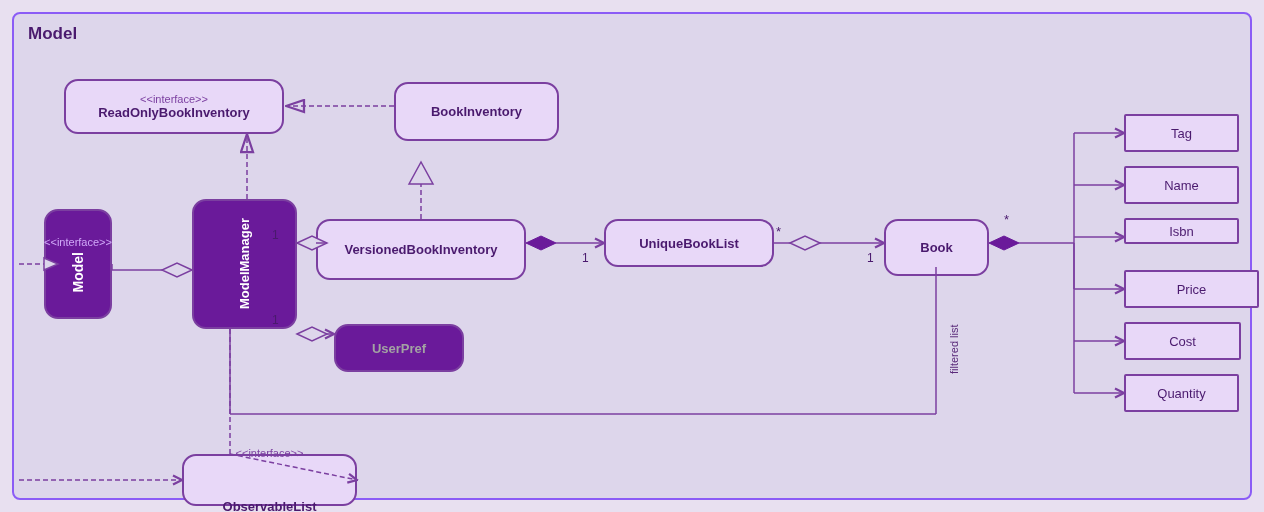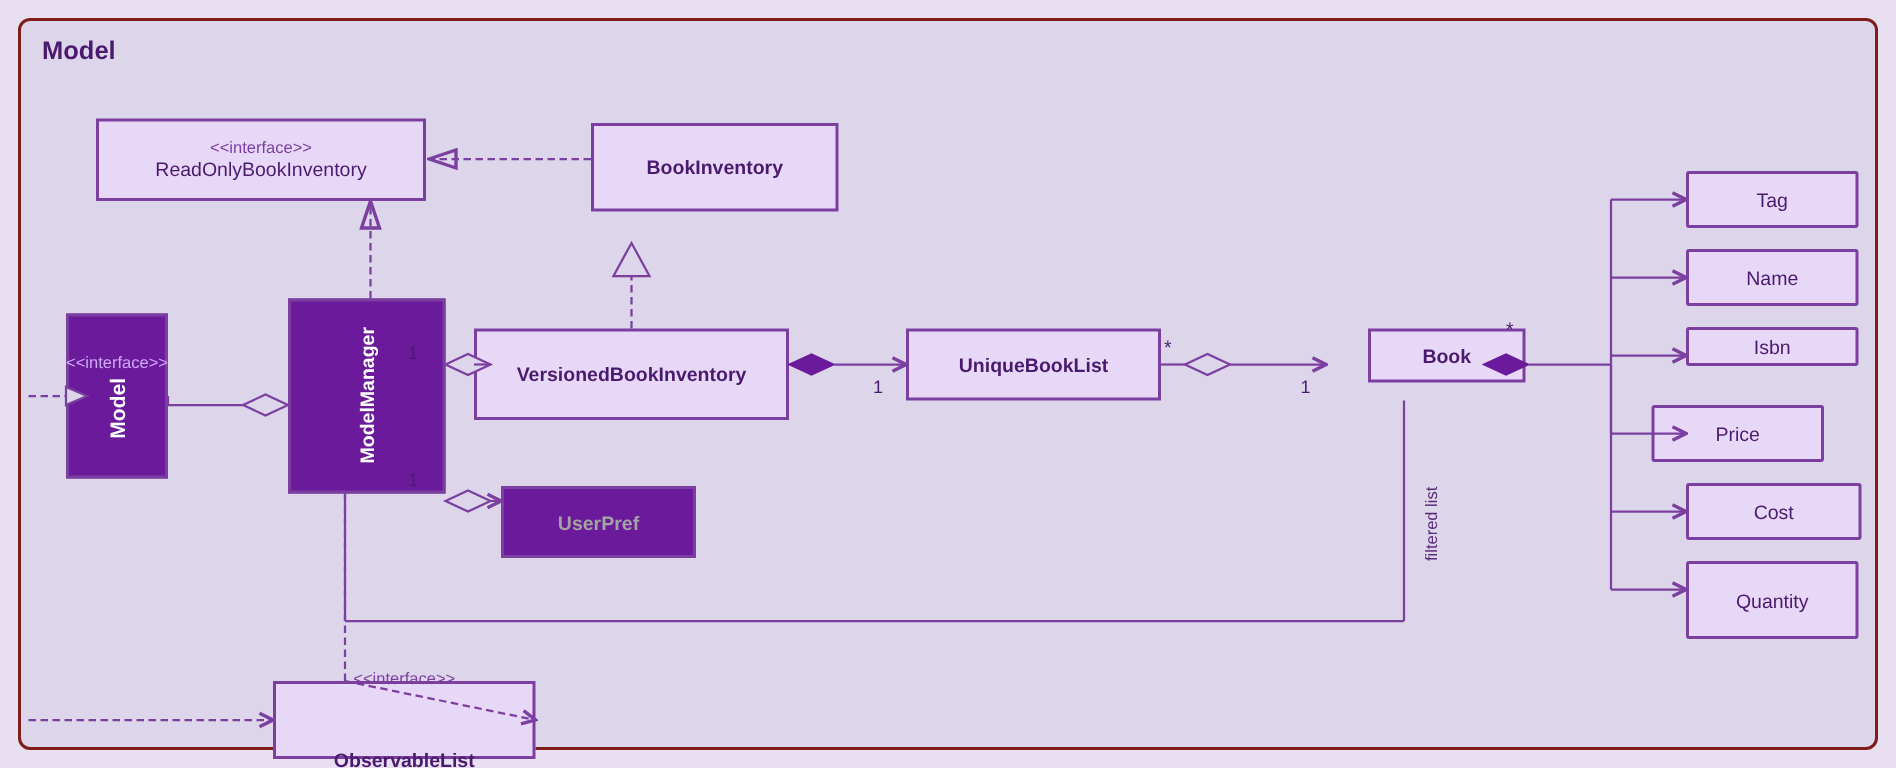--- a/index.html
+++ b/index.html
@@ -7,21 +7,21 @@
       background: #e8e0f0;
       display: flex;
       align-items: center;
       justify-content: center;
       width: 1264px;
       height: 512px;
       font-family: Arial, sans-serif;
     }
     .diagram-container {
       background: #ddd6eb;
-      border: 2px solid #7f1d1d;
+      border: 2px solid #8b5cf6;
       border-radius: 8px;
       width: 1240px;
       height: 488px;
       position: relative;
     }
     .diagram-title {
       position: absolute;
       top: 10px;
       left: 14px;
       font-size: 17px;
@@ -33,21 +33,21 @@
       position: absolute;
       border: 2px solid #7b3fa0;
       background: #e8d8f8;
       display: flex;
       flex-direction: column;
       align-items: center;
       justify-content: center;
       text-align: center;
       font-size: 13px;
       color: #4a1a6e;
-      border-radius: 0;
+      border-radius: 14px;
       padding: 4px 8px;
     }
     .uml-box.dark {
       background: #6a1a9a;
       color: #fff;
     }
     .uml-box .stereotype {
       font-size: 11px;
       color: #7b3fa0;
     }
@@ -86,36 +86,36 @@
     <span class="stereotype">&lt;&lt;interface&gt;&gt;</span>
     <span style="writing-mode:vertical-rl; transform:rotate(180deg); font-weight:bold; font-size:14px; color:#fff; margin-top:4px;">Model</span>
   </div>
 
   <div class="uml-box dark" style="left:178px; top:185px; width:105px; height:130px;">
     <span style="writing-mode:vertical-rl; transform:rotate(180deg); font-weight:bold; font-size:13px; color:#fff;">ModelManager</span>
   </div>
 
   <div class="uml-box" style="left:50px; top:65px; width:220px; height:55px;">
     <span class="stereotype">&lt;&lt;interface&gt;&gt;</span>
-    <span style="font-weight:normal;text-align:center;">ReadOnlyBookInventory</span>
+    <span style="font-weight:bold;text-align:center;">ReadOnlyBookInventory</span>
   </div>
 
   <div class="uml-box" style="left:380px; top:68px; width:165px; height:59px;">
     <span style="font-weight:bold;">BookInventory</span>
   </div>
 
   <div class="uml-box" style="left:302px; top:205px; width:210px; height:61px;">
     <span style="font-weight:bold;">VersionedBookInventory</span>
   </div>
 
   <div class="uml-box" style="left:590px; top:205px; width:170px; height:48px;">
     <span style="font-weight:bold;">UniqueBookList</span>
   </div>
 
-  <div class="uml-box" style="left:870px; top:205px; width:105px; height:36px;margin-left:28px;">
+  <div class="uml-box" style="left:870px; top:205px; width:105px; height:57px;">
     <span style="font-weight:bold;">Book</span>
   </div>
 
   <div class="uml-box dark" style="left:320px; top:310px; width:130px; height:48px;">
     <span style="font-weight:bold; color:#a3a3a3;">UserPref</span>
   </div>
 
   <div class="uml-box" style="left:168px; top:440px; width:175px; height:52px;">
     <span class="stereotype">&lt;&lt;interface&gt;&gt;</span>
     <span style="font-weight:bold;margin-top:40px;">ObservableList</span>
@@ -123,27 +123,27 @@
 
   <div class="prop-box" style="left:1110px; top:152px; width:115px; height:38px;">
     <span>Name</span>
   </div>
   <div class="prop-box" style="left:1110px; top:100px; width:115px; height:38px;">
     <span>Tag</span>
   </div>
   <div class="prop-box" style="left:1110px; top:204px; width:115px; height:26px;">
     <span>Isbn</span>
   </div>
-  <div class="prop-box" style="left:1087px; top:256px; width:115px; height:38px;">
+  <div class="prop-box" style="left:1110px; top:256px; width:135px; height:38px;">
     <span>Price</span>
   </div>
   <div class="prop-box" style="left:1110px; top:308px; width:117px; height:38px;">
     <span>Cost</span>
   </div>
-  <div class="prop-box" style="left:1110px; top:360px; width:115px; height:52px;justify-content:center;">
+  <div class="prop-box" style="left:1110px; top:360px; width:115px; height:38px;justify-content:center;">
     <span>Quantity</span>
   </div>
 
   <svg class="svg-overlay" xmlns="http://www.w3.org/2000/svg">
     <defs>
 
       <marker id="open-triangle" markerWidth="14" markerHeight="10" refX="13" refY="5" orient="auto">
         <polygon points="1,1 13,5 1,9" fill="none" stroke="#7b3fa0" stroke-width="1.5"></polygon>
       </marker>
 

